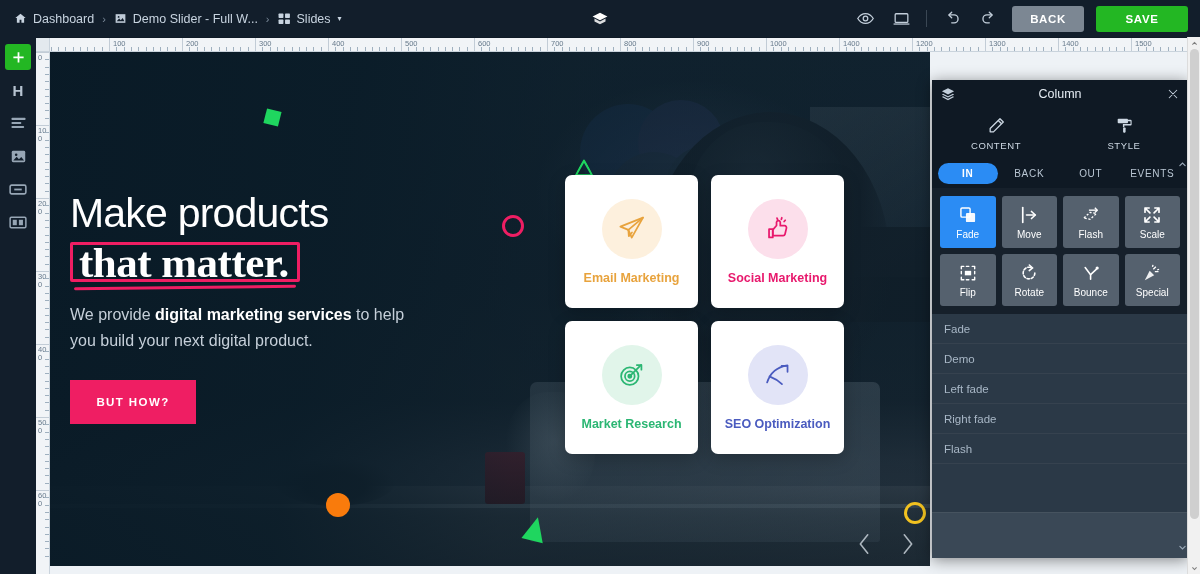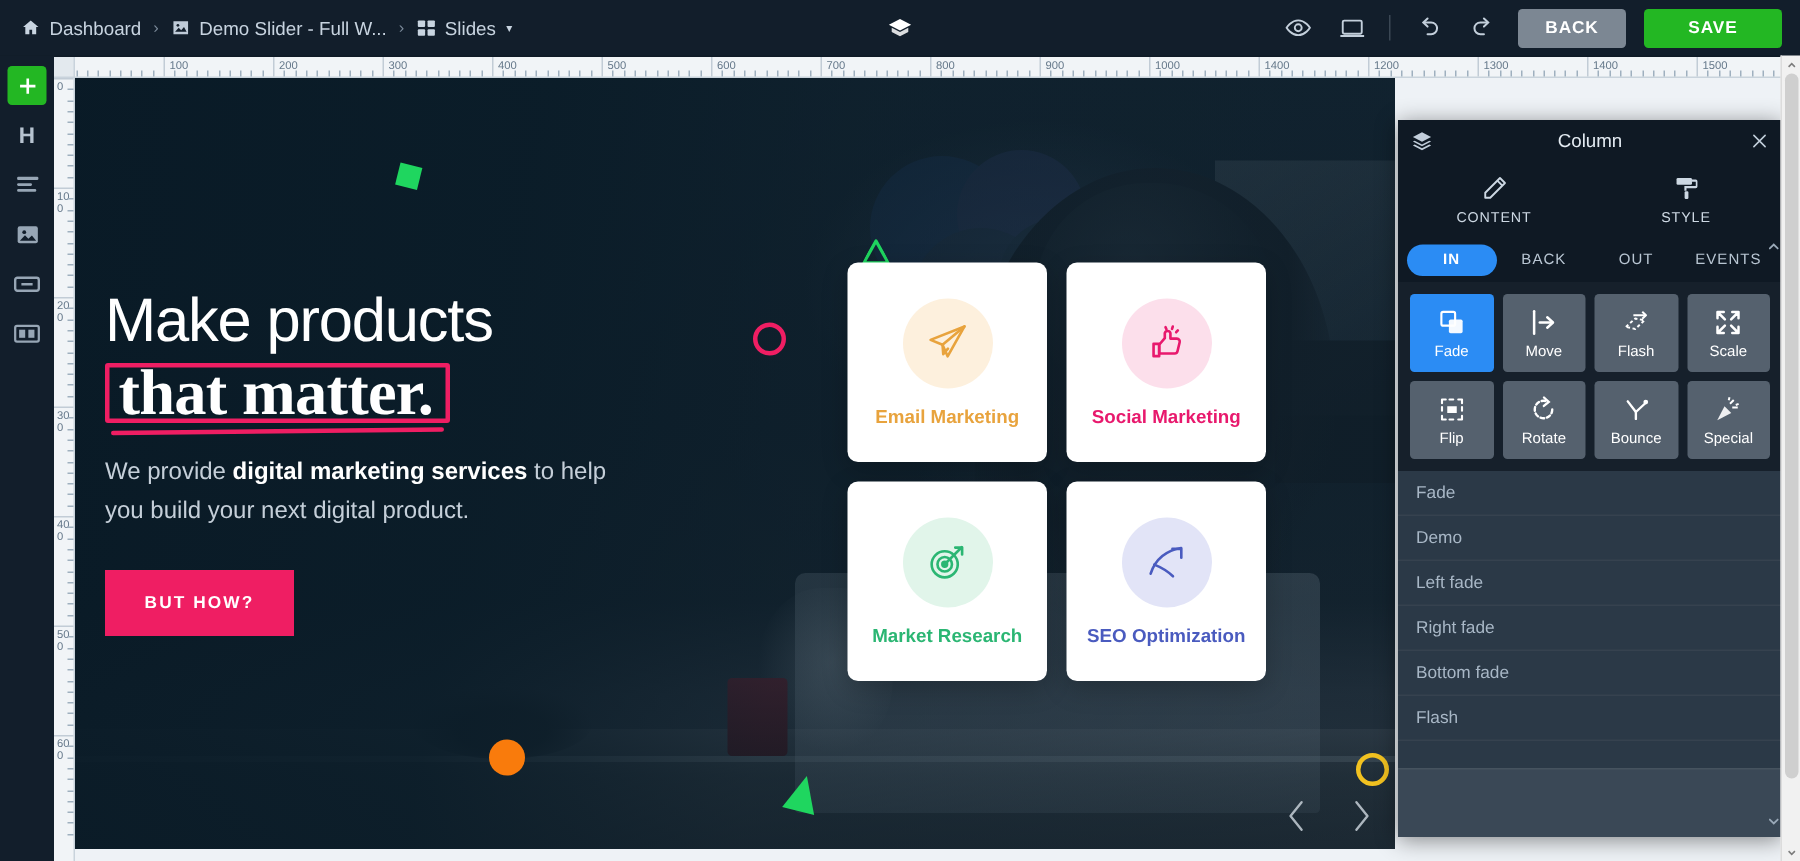--- a/index.html
+++ b/index.html
@@ -1004,23 +1004,20 @@
         <div class="anim-item">
           <span>Demo</span>
         </div>
         <div class="anim-item">
           <span>Left fade</span>
         </div>
         <div class="anim-item">
           <span>Right fade</span>
         </div>
         <div class="anim-item">
-          <span>Bottom fade</span>
-        </div>
-        <div class="anim-item">
           <span>Flash</span>
         </div>
       </div>
     <div class="anim-empty"></div>
 
     <div class="panel-scroll-up">
       <svg width="9" height="9" viewBox="0 0 12 12" fill="none" stroke="currentColor" stroke-width="1.6" stroke-linecap="round">
           <path d="M2.5 7.5 6 4l3.5 3.5"></path>
         </svg>
     </div>

